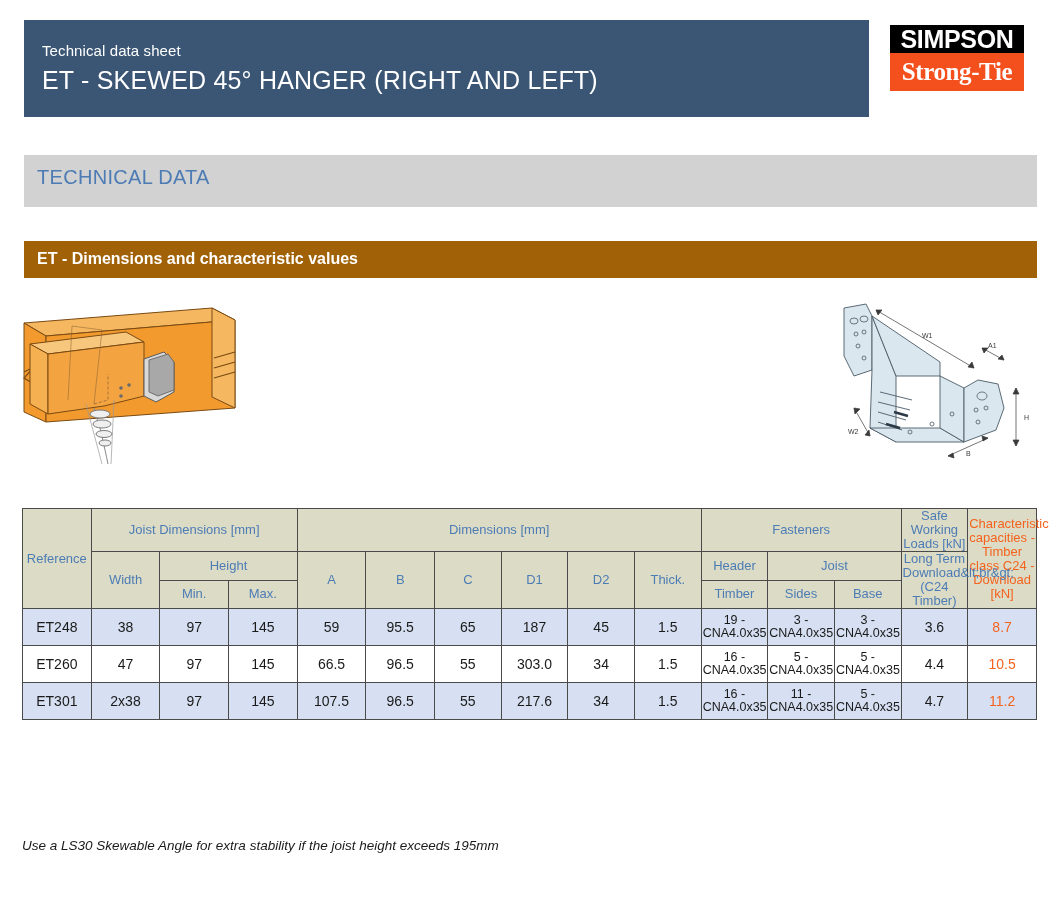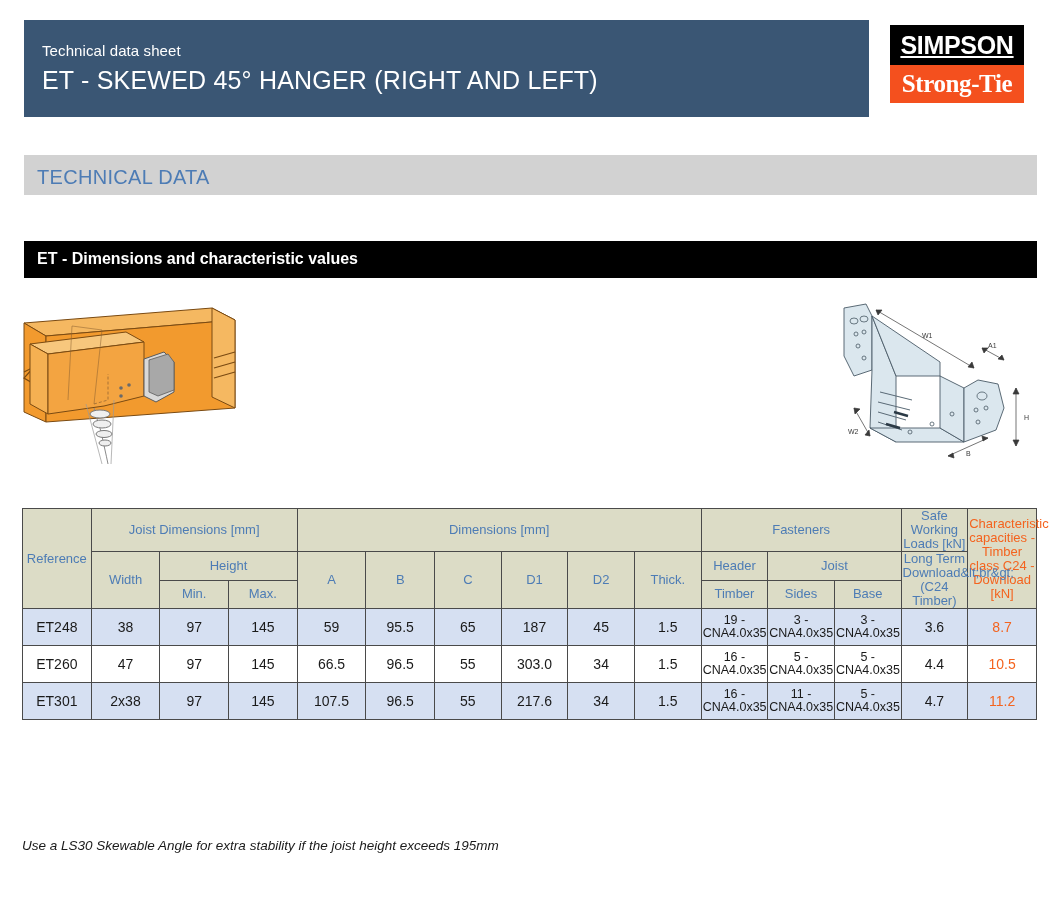--- a/index.html
+++ b/index.html
@@ -45,70 +45,69 @@
     white-space: nowrap;
   }
   .logo {
     position: absolute;
     left: 890px;
     top: 25px;
     width: 134px;
     height: 82px;
   }
   .logo-top {
-    height: 40px;
+    height: 28px;
     background: #000000;
     color: #ffffff;
     font-size: 25px;
     font-weight: bold;
     letter-spacing: -0.3px;
     display: flex;
     align-items: center;
     justify-content: center;
     font-family: "Liberation Sans", sans-serif;
-    text-decoration: underline;
   }
   .logo-bot {
     height: 38px;
     background: #f4501e;
     color: #ffffff;
     font-size: 25px;
     font-weight: bold;
     letter-spacing: -0.4px;
     display: flex;
     align-items: center;
     justify-content: center;
     font-family: "Liberation Serif", serif;
   }
 
   
   .bar-technical {
     position: absolute;
     left: 24px;
     top: 155px;
     width: 1013px;
-    height: 40px;
+    height: 52px;
     background: #d2d2d2;
     box-sizing: border-box;
   }
   .bar-technical span {
     position: absolute;
     left: 13px;
     top: 11px;
     font-size: 20px;
     color: #4d7cb5;
     letter-spacing: .3px;
   }
   .bar-subsection {
     position: absolute;
     left: 24px;
     top: 241px;
     width: 1013px;
     height: 37px;
-    background: #000000;
+    background: #a16207;
     box-sizing: border-box;
   }
   .bar-subsection span {
     position: absolute;
     left: 13px;
     top: 9px;
     font-size: 16px;
     font-weight: bold;
     color: #ffffff;
   }

